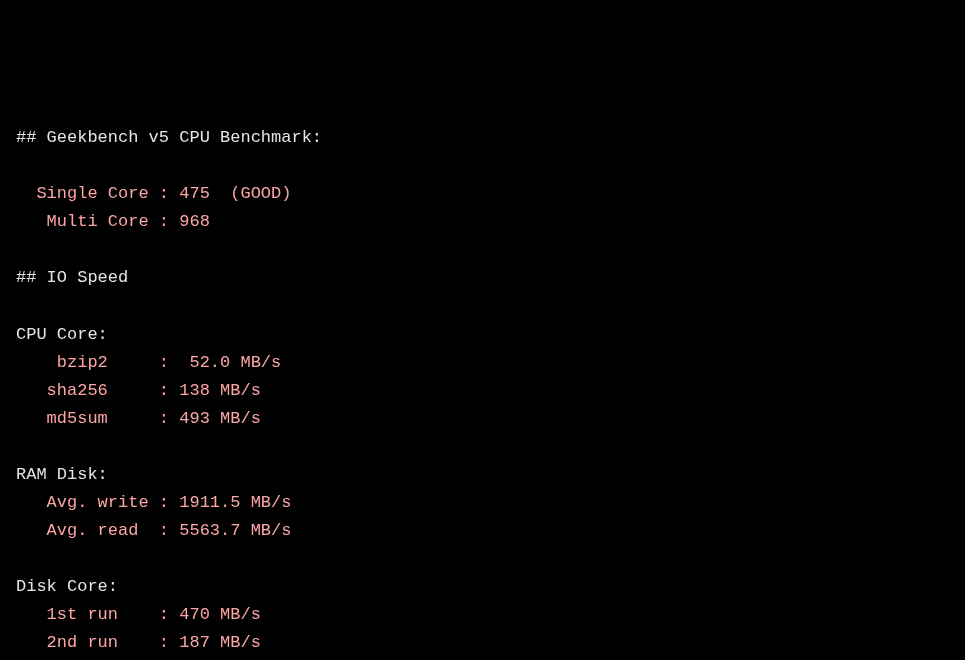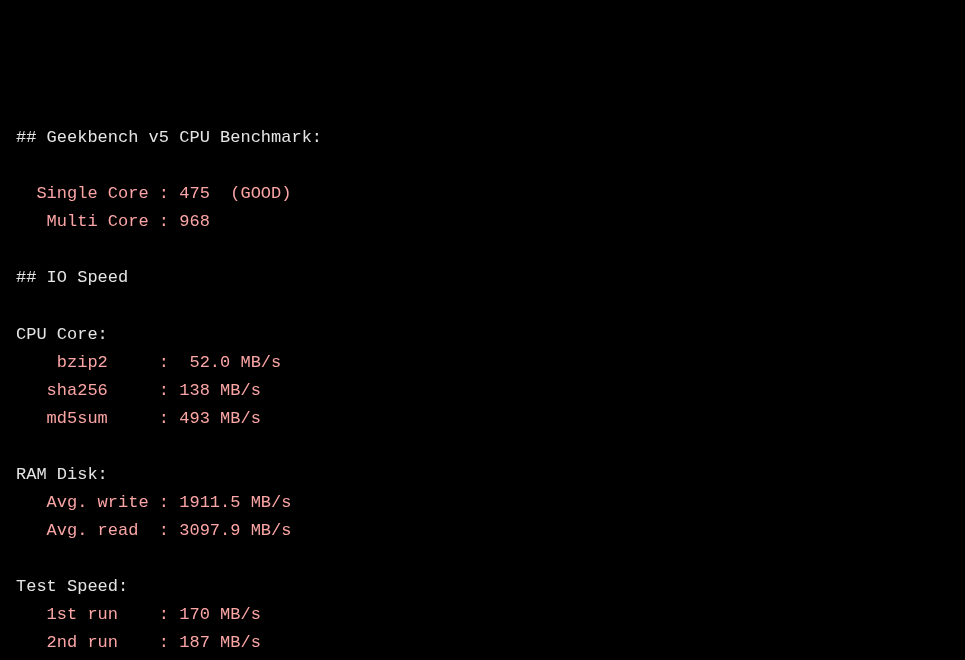--- a/index.html
+++ b/index.html
@@ -38,23 +38,23 @@
 
 <span class="cyan">## IO Speed</span>
 
 <span class="cyan">CPU Core:</span>
 <span class="white">    bzip2     :</span><span class="white">  52.0 MB/s</span>
 <span class="white">   sha256     :</span><span class="white"> 138 MB/s</span>
 <span class="white">   md5sum     :</span><span class="white"> 493 MB/s</span>
 
 <span class="cyan">RAM Disk:</span>
 <span class="white">   Avg. write :</span><span class="white"> 1911.5 MB/s</span>
-<span class="white">   Avg. read  :</span><span class="white"> 3097.9 MB/s</span>
+<span class="white">   Avg. read  :</span><span class="white"> 5563.7 MB/s</span>
 
-<span class="cyan">Test Speed:</span>
-<span class="white">   1st run    :</span><span class="white"> 170 MB/s</span>
+<span class="cyan">Disk Core:</span>
+<span class="white">   1st run    :</span><span class="white"> 470 MB/s</span>
 <span class="white">   2nd run    :</span><span class="white"> 187 MB/s</span>
 
 
 
 
 
 
 
 </body></html>

